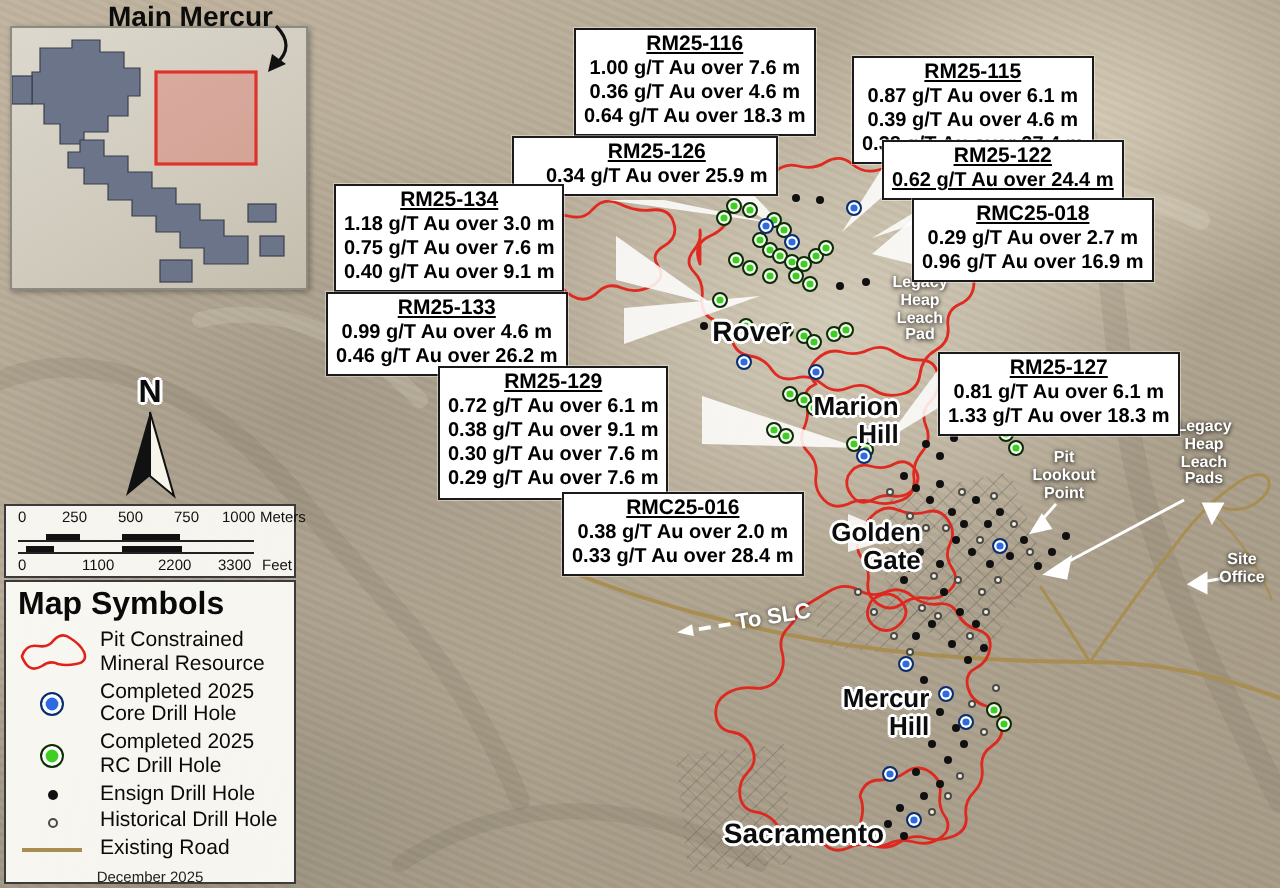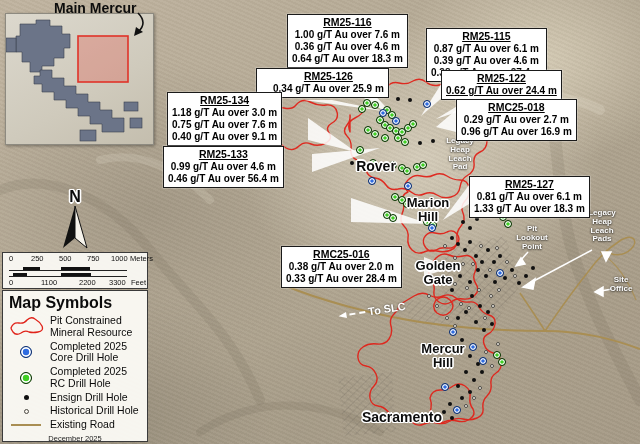--- a/index.html
+++ b/index.html
@@ -17,21 +17,21 @@
   #overlay{position:absolute;left:0;top:0;z-index:1;}
   #dots{position:absolute;left:0;top:0;width:640px;height:444px;z-index:2;}
   .dot{position:absolute;border-radius:50%;box-sizing:border-box;}
   .dot.rc{width:8px;height:8px;background:#3fcf23;border:1.3px solid #0d2b07;box-shadow:inset 0 0 0 1.2px #fff;}
   .dot.core{width:8px;height:8px;background:#2e6be0;border:1.3px solid #0c2d6b;box-shadow:inset 0 0 0 1.2px #fff;}
   .dot.ensign{width:4px;height:4px;background:#101010;}
   .dot.hist{width:4px;height:4px;background:#f4f1ea;border:0.8px solid #4c4a45;}
   .halo{text-shadow:-1px -1px 0 #fff,1px -1px 0 #fff,-1px 1px 0 #fff,1px 1px 0 #fff,0 -1.5px 0 #fff,0 1.5px 0 #fff,-1.5px 0 0 #fff,1.5px 0 0 #fff;}
   .maplabel{position:absolute;z-index:3;text-align:center;white-space:pre-line;}
   .maplabel.place{font-weight:700;color:#0c0c0c;line-height:1.05;
-    text-shadow:-1px -1px 0 #fff,1px -1px 0 #fff,-1px 1px 0 #fff,1px 1px 0 #fff,0 -1.5px 0 #fff,0 1.5px 0 #fff,-1.5px 0 0 #fff,1.5px 0 0 #fff;}
+    text-shadow:-1px -1px 0 #fff,1px -1px 0 #fff,-1px 1px 0 #fff,1px 1px 0 #fff,0 -1.5px 0 #fff,0 1.5px 0 #fff,-1.5px 0 0 #fff,1.5px 0 0 #fff;text-align:right;}
   .maplabel.wsm{font-weight:700;color:#fff;font-size:8px;line-height:1.1;text-shadow:0 0 2px rgba(0,0,0,.65),0 1px 2px rgba(0,0,0,.5);}
   .maplabel.slc{font-weight:700;color:#fff;font-size:11px;display:flex;align-items:center;gap:3px;text-shadow:0 0 2px rgba(0,0,0,.6);white-space:nowrap;}
   .slc-arrow{width:0;height:0;border-top:3.5px solid transparent;border-bottom:3.5px solid transparent;border-right:8px solid #fff;}
   .slc-dash{width:16px;border-top:2px dashed #fff;}
   .callout{position:absolute;z-index:4;background:#fff;border:1px solid #1a1a1a;padding:1px 4px 2px;
     font-size:10px;font-weight:700;line-height:1.22;color:#000;text-align:center;white-space:nowrap;box-shadow:0 0 0 .5px rgba(255,255,255,.4);}
   .callout-title{font-size:10.5px;text-decoration:underline;}
   .north{position:absolute;left:58px;top:188px;z-index:4;width:34px;text-align:center;}
   .north-n{font-size:16px;font-weight:700;color:#0c0c0c;margin-bottom:-2px;}
   .inset{position:absolute;left:5px;top:13px;width:147px;height:130px;z-index:5;border:1px solid #8d8a80;
@@ -383,26 +383,33 @@
       <div class="callout-line">0.40 g/T Au over 9.1 m</div>
     </div>
     <div class="callout" style="left: 456px; top: 99px;">
       <div class="callout-title">RMC25-018</div>
       <div class="callout-line">0.29 g/T Au over 2.7 m</div>
       <div class="callout-line">0.96 g/T Au over 16.9 m</div>
     </div>
     <div class="callout" style="left: 163px; top: 146px;">
       <div class="callout-title">RM25-133</div>
       <div class="callout-line">0.99 g/T Au over 4.6 m</div>
-      <div class="callout-line">0.46 g/T Au over 56.4 m</div>
+      <div class="callout-line">0.46 g/T Au over 26.2 m</div>
     </div>
     <div class="callout" style="left: 469px; top: 176px;">
       <div class="callout-title">RM25-127</div>
       <div class="callout-line">0.81 g/T Au over 6.1 m</div>
       <div class="callout-line">1.33 g/T Au over 18.3 m</div>
+    </div>
+    <div class="callout" style="left: 219px; top: 183px;">
+      <div class="callout-title">RM25-129</div>
+      <div class="callout-line">0.72 g/T Au over 6.1 m</div>
+      <div class="callout-line">0.38 g/T Au over 9.1 m</div>
+      <div class="callout-line">0.30 g/T Au over 7.6 m</div>
+      <div class="callout-line">0.29 g/T Au over 7.6 m</div>
     </div>
     <div class="callout" style="left: 281px; top: 246px;">
       <div class="callout-title">RMC25-016</div>
       <div class="callout-line">0.38 g/T Au over 2.0 m</div>
       <div class="callout-line">0.33 g/T Au over 28.4 m</div>
     </div>
     <div class="maplabel place" style="left: 376px; top: 166px; font-size: 14px; transform: translate(-50%, -50%);">Rover</div>
     <div class="maplabel place" style="left: 428px; top: 210px; font-size: 13px; transform: translate(-50%, -50%);">Marion
 Hill</div>
     <div class="maplabel place" style="left: 438px; top: 273px; font-size: 13px; transform: translate(-50%, -50%);">Golden

